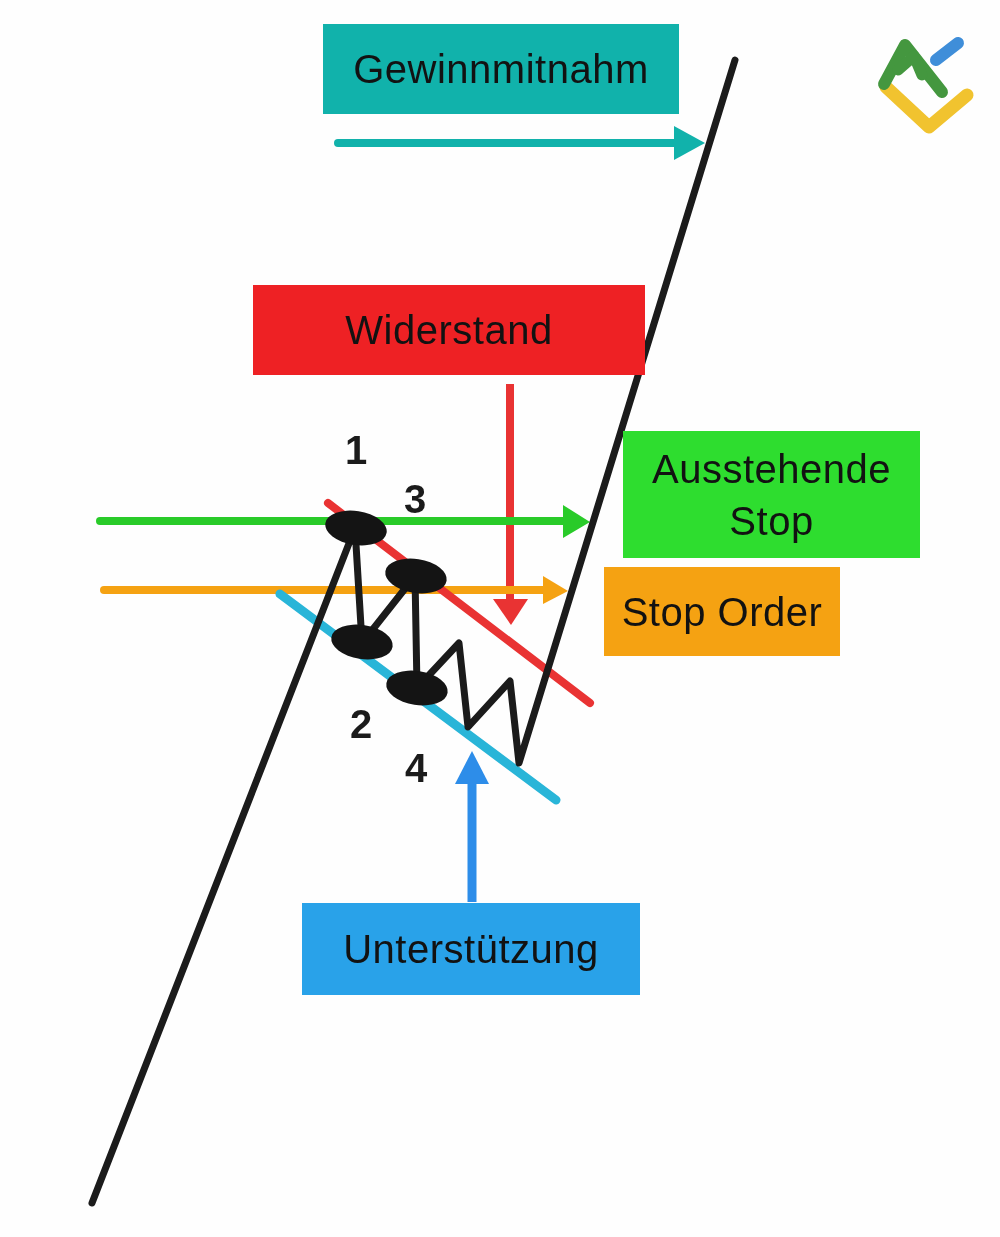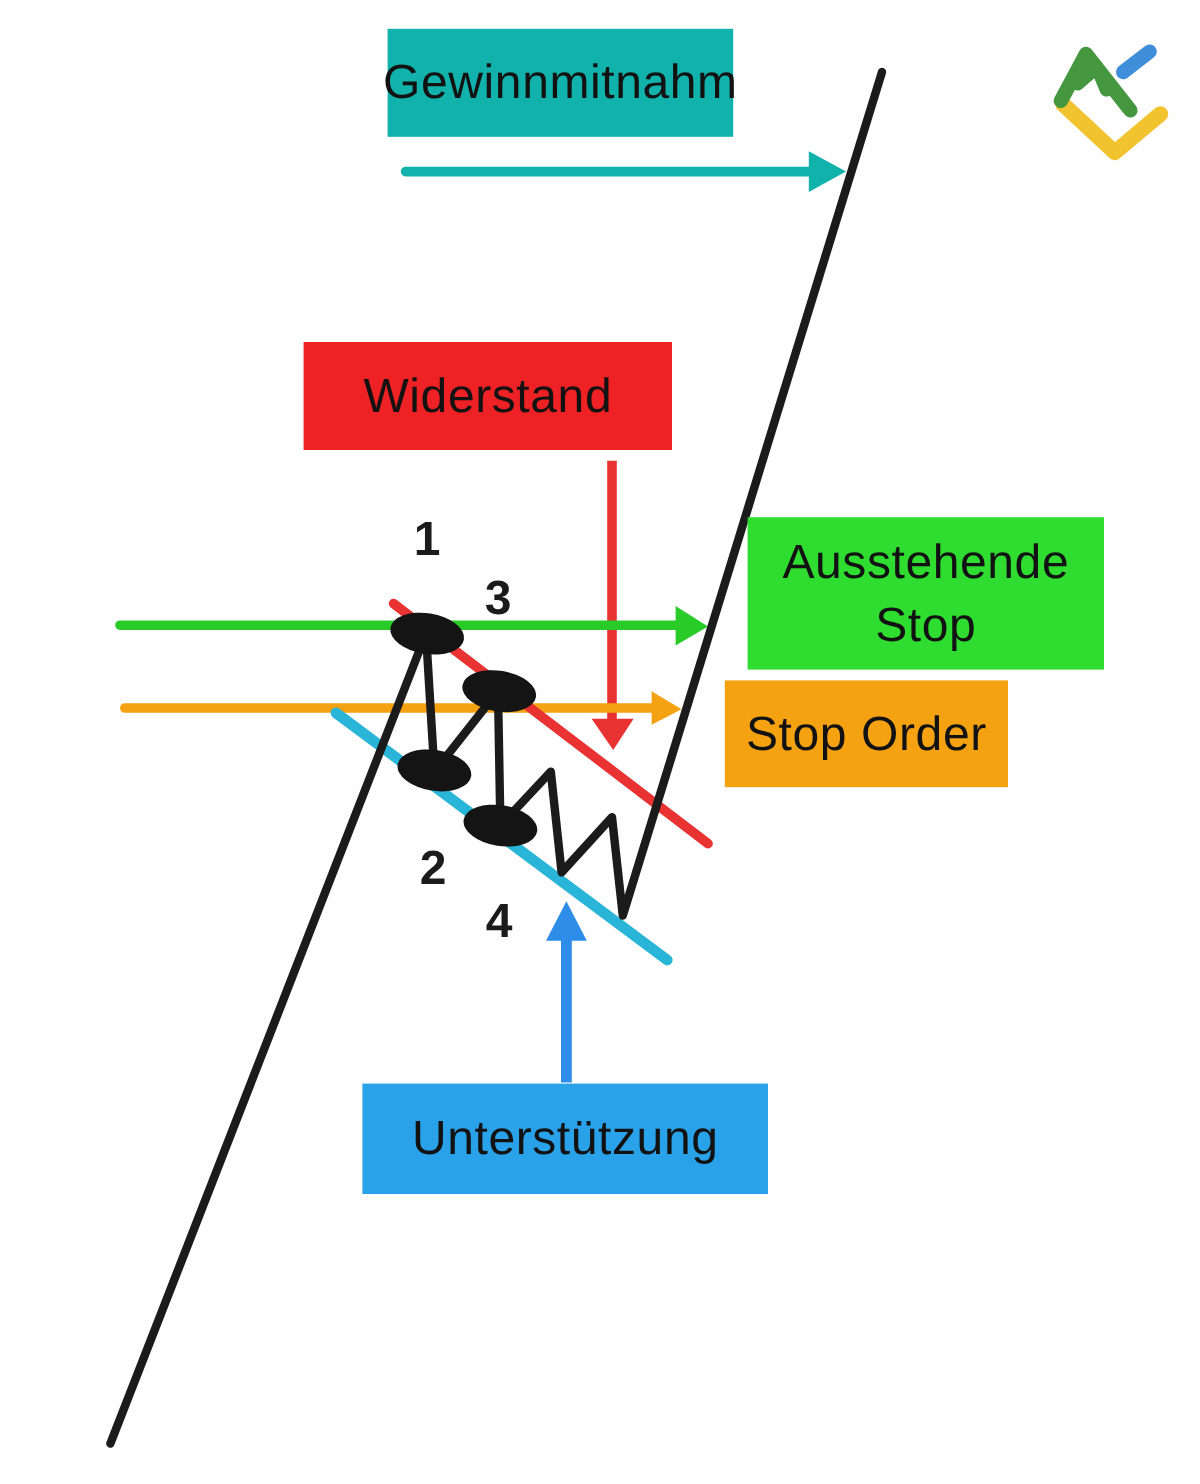--- a/index.html
+++ b/index.html
@@ -6,22 +6,22 @@
   .canvas{
     position:relative;width:1000px;height:1237px;background:#fefefe;overflow:hidden;
     font-family:"Liberation Sans",sans-serif;
   }
   .svg-layer{position:absolute;left:0;top:0;width:1000px;height:1237px;}
   .label-box{
     position:absolute;display:flex;align-items:center;justify-content:center;
     color:#121212;font-size:40px;font-weight:400;line-height:1.3;text-align:center;
     letter-spacing:0.5px;
   }
-  .box-teal   {left:323px;top:24px; width:288px;height:90px; background:#11b2ab;}
-  .box-red    {left:253px;top:285px;width:307px;height:90px; background:#ee2124;}
+  .box-teal   {left:323px;top:24px; width:356px;height:90px; background:#11b2ab;}
+  .box-red    {left:253px;top:285px;width:392px;height:90px; background:#ee2124;}
   .box-green  {left:623px;top:431px;width:297px;height:127px;background:#2edd2f;flex-direction:column;}
   .box-orange {left:604px;top:567px;width:236px;height:89px; background:#f5a212;}
   .box-blue   {left:302px;top:903px;width:338px;height:92px; background:#29a2e9;}
   .marker{
     position:absolute;transform:translate(-50%,-50%);
     color:#1b1b1b;font-size:40px;font-weight:700;
   }
   .m1{left:356px;top:450px;}
   .m3{left:415px;top:499px;}
   .m2{left:361px;top:724px;}

